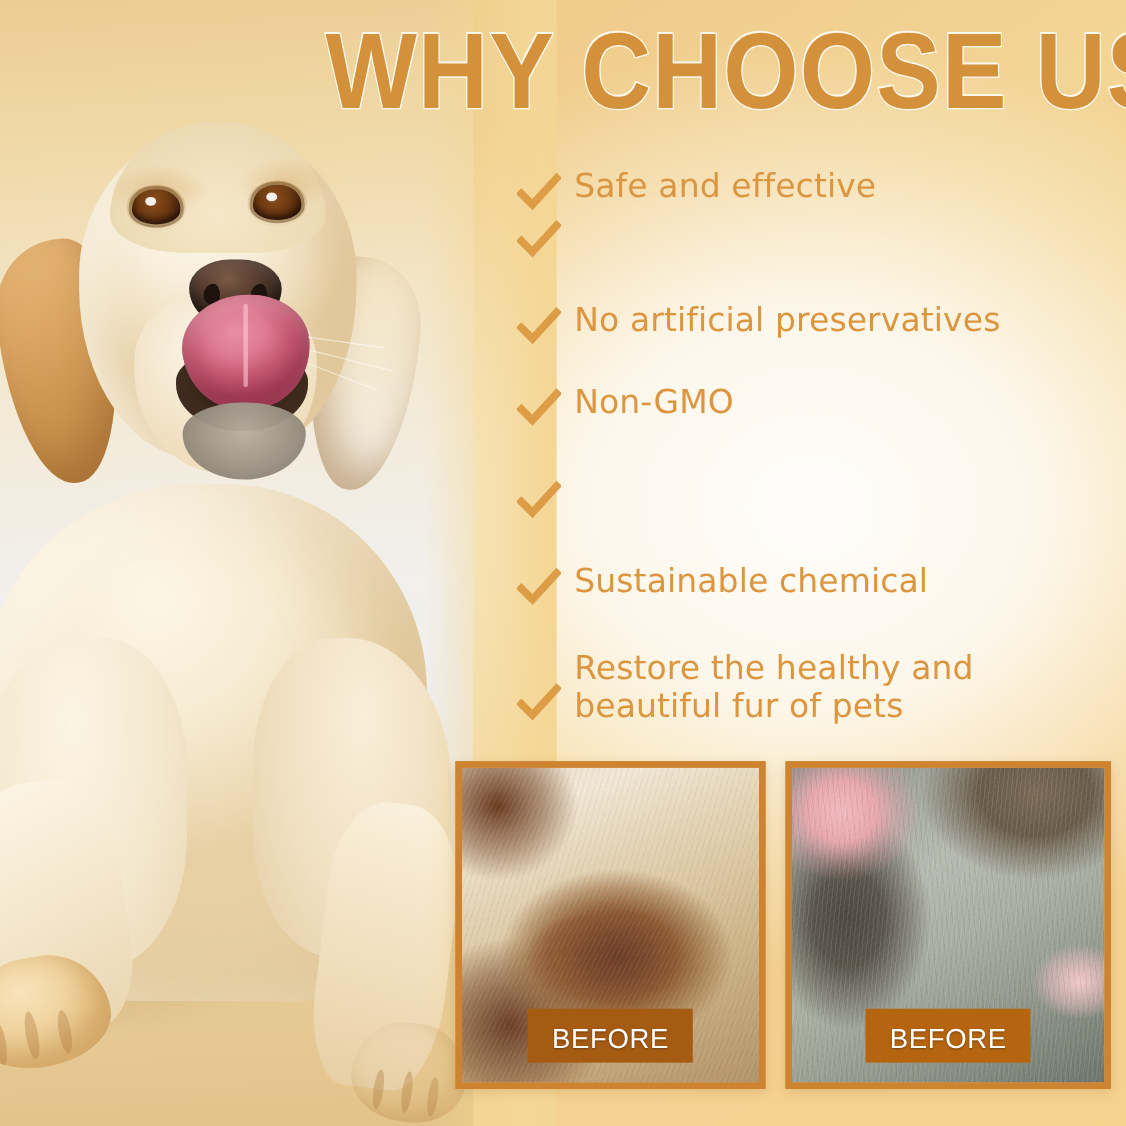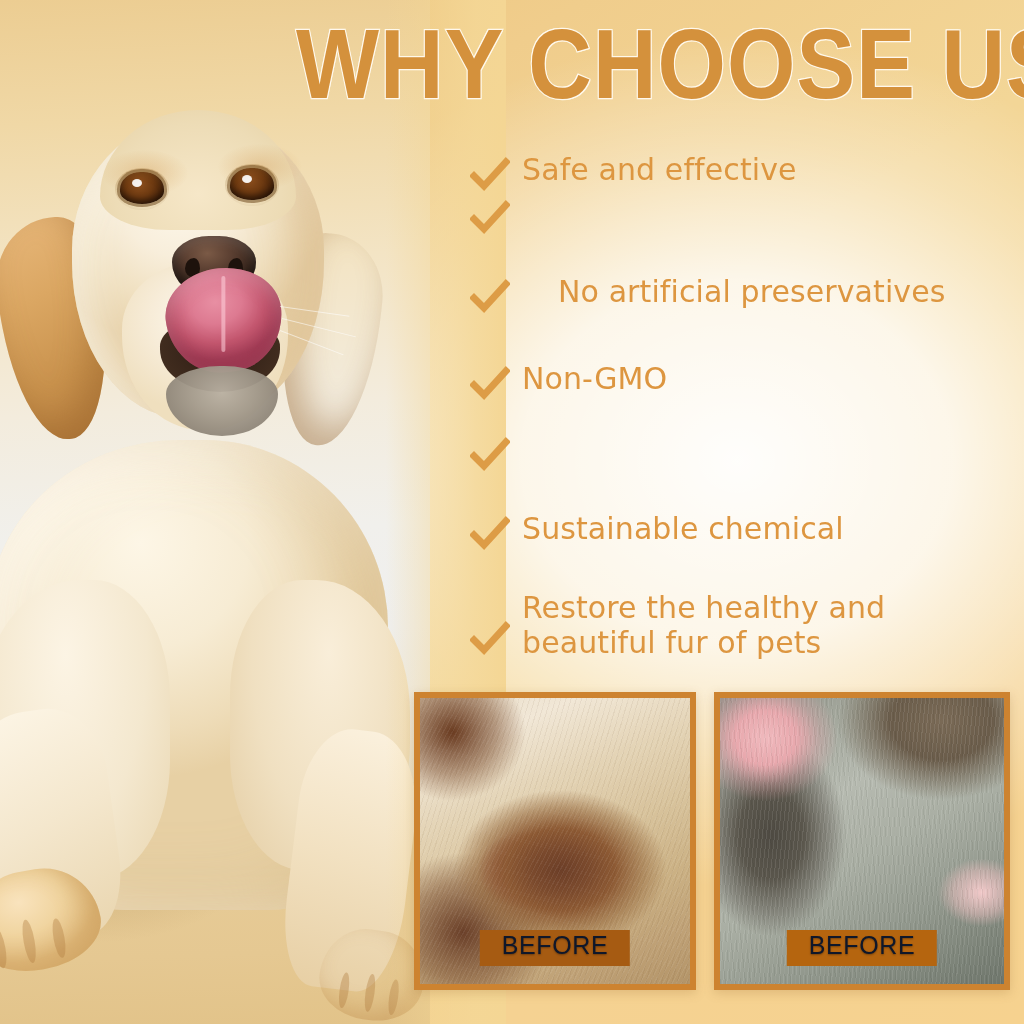--- a/index.html
+++ b/index.html
@@ -234,21 +234,21 @@
   }
   .fur-tex-after {
     position:absolute; inset:0; opacity:.34;
     background:
       repeating-linear-gradient(96deg, rgba(255,255,255,.28) 0px, rgba(255,255,255,.28) 1px, rgba(0,0,0,0) 1px, rgba(0,0,0,0) 4px),
       repeating-linear-gradient(84deg, rgba(40,45,38,.22) 0px, rgba(40,45,38,.22) 1px, rgba(0,0,0,0) 1px, rgba(0,0,0,0) 5px);
   }
 
   .panel-label {
     position:absolute; bottom:18px; left:50%; transform:translateX(-50%);
-    background:#a65b12; color:#0f172a; padding:2px 22px 7px;
+    background:#a65b12; color:#ffffff; padding:15px 22px 7px;
     font-size:25px; line-height:27px; letter-spacing:.6px;
     font-family:"Liberation Sans", sans-serif;
     text-shadow:0 1px 2px rgba(0,0,0,.35);
     white-space:nowrap;
   }
   .label-after { background:#b5650f; }
 </style>
 </head>
 <body>
 
@@ -330,30 +330,30 @@
     </div>
 
     <div class="bullet" style="top:79px;left:0px;">
       <span class="check">
         <svg width="40" height="40" viewBox="0 0 40 40">
             <path d="M4 20 L14 30 L36 6" fill="none" stroke="#dd9c46" stroke-width="7" stroke-linecap="square" stroke-linejoin="miter"></path>
           </svg>
       </span>
     </div>
 
-    <div class="bullet" style="top:158px;left:0px;gap:36px;">
+    <div class="bullet" style="top:158px;left:0px;">
       <span class="check">
         <svg width="40" height="40" viewBox="0 0 40 40">
             <path d="M4 20 L14 30 L36 6" fill="none" stroke="#dd9c46" stroke-width="7" stroke-linecap="square" stroke-linejoin="miter"></path>
           </svg>
       </span>
       <span class="bullet-text">No artificial preservatives</span>
     </div>
 
-    <div class="bullet" style="top:245px;left:0px;">
+    <div class="bullet" style="top:232px;left:0px;">
       <span class="check">
         <svg width="40" height="40" viewBox="0 0 40 40">
             <path d="M4 20 L14 30 L36 6" fill="none" stroke="#dd9c46" stroke-width="7" stroke-linecap="square" stroke-linejoin="miter"></path>
           </svg>
       </span>
       <span class="bullet-text">Non-GMO</span>
     </div>
 
     <div class="bullet" style="top:316px;left:0px;">
       <span class="check">

